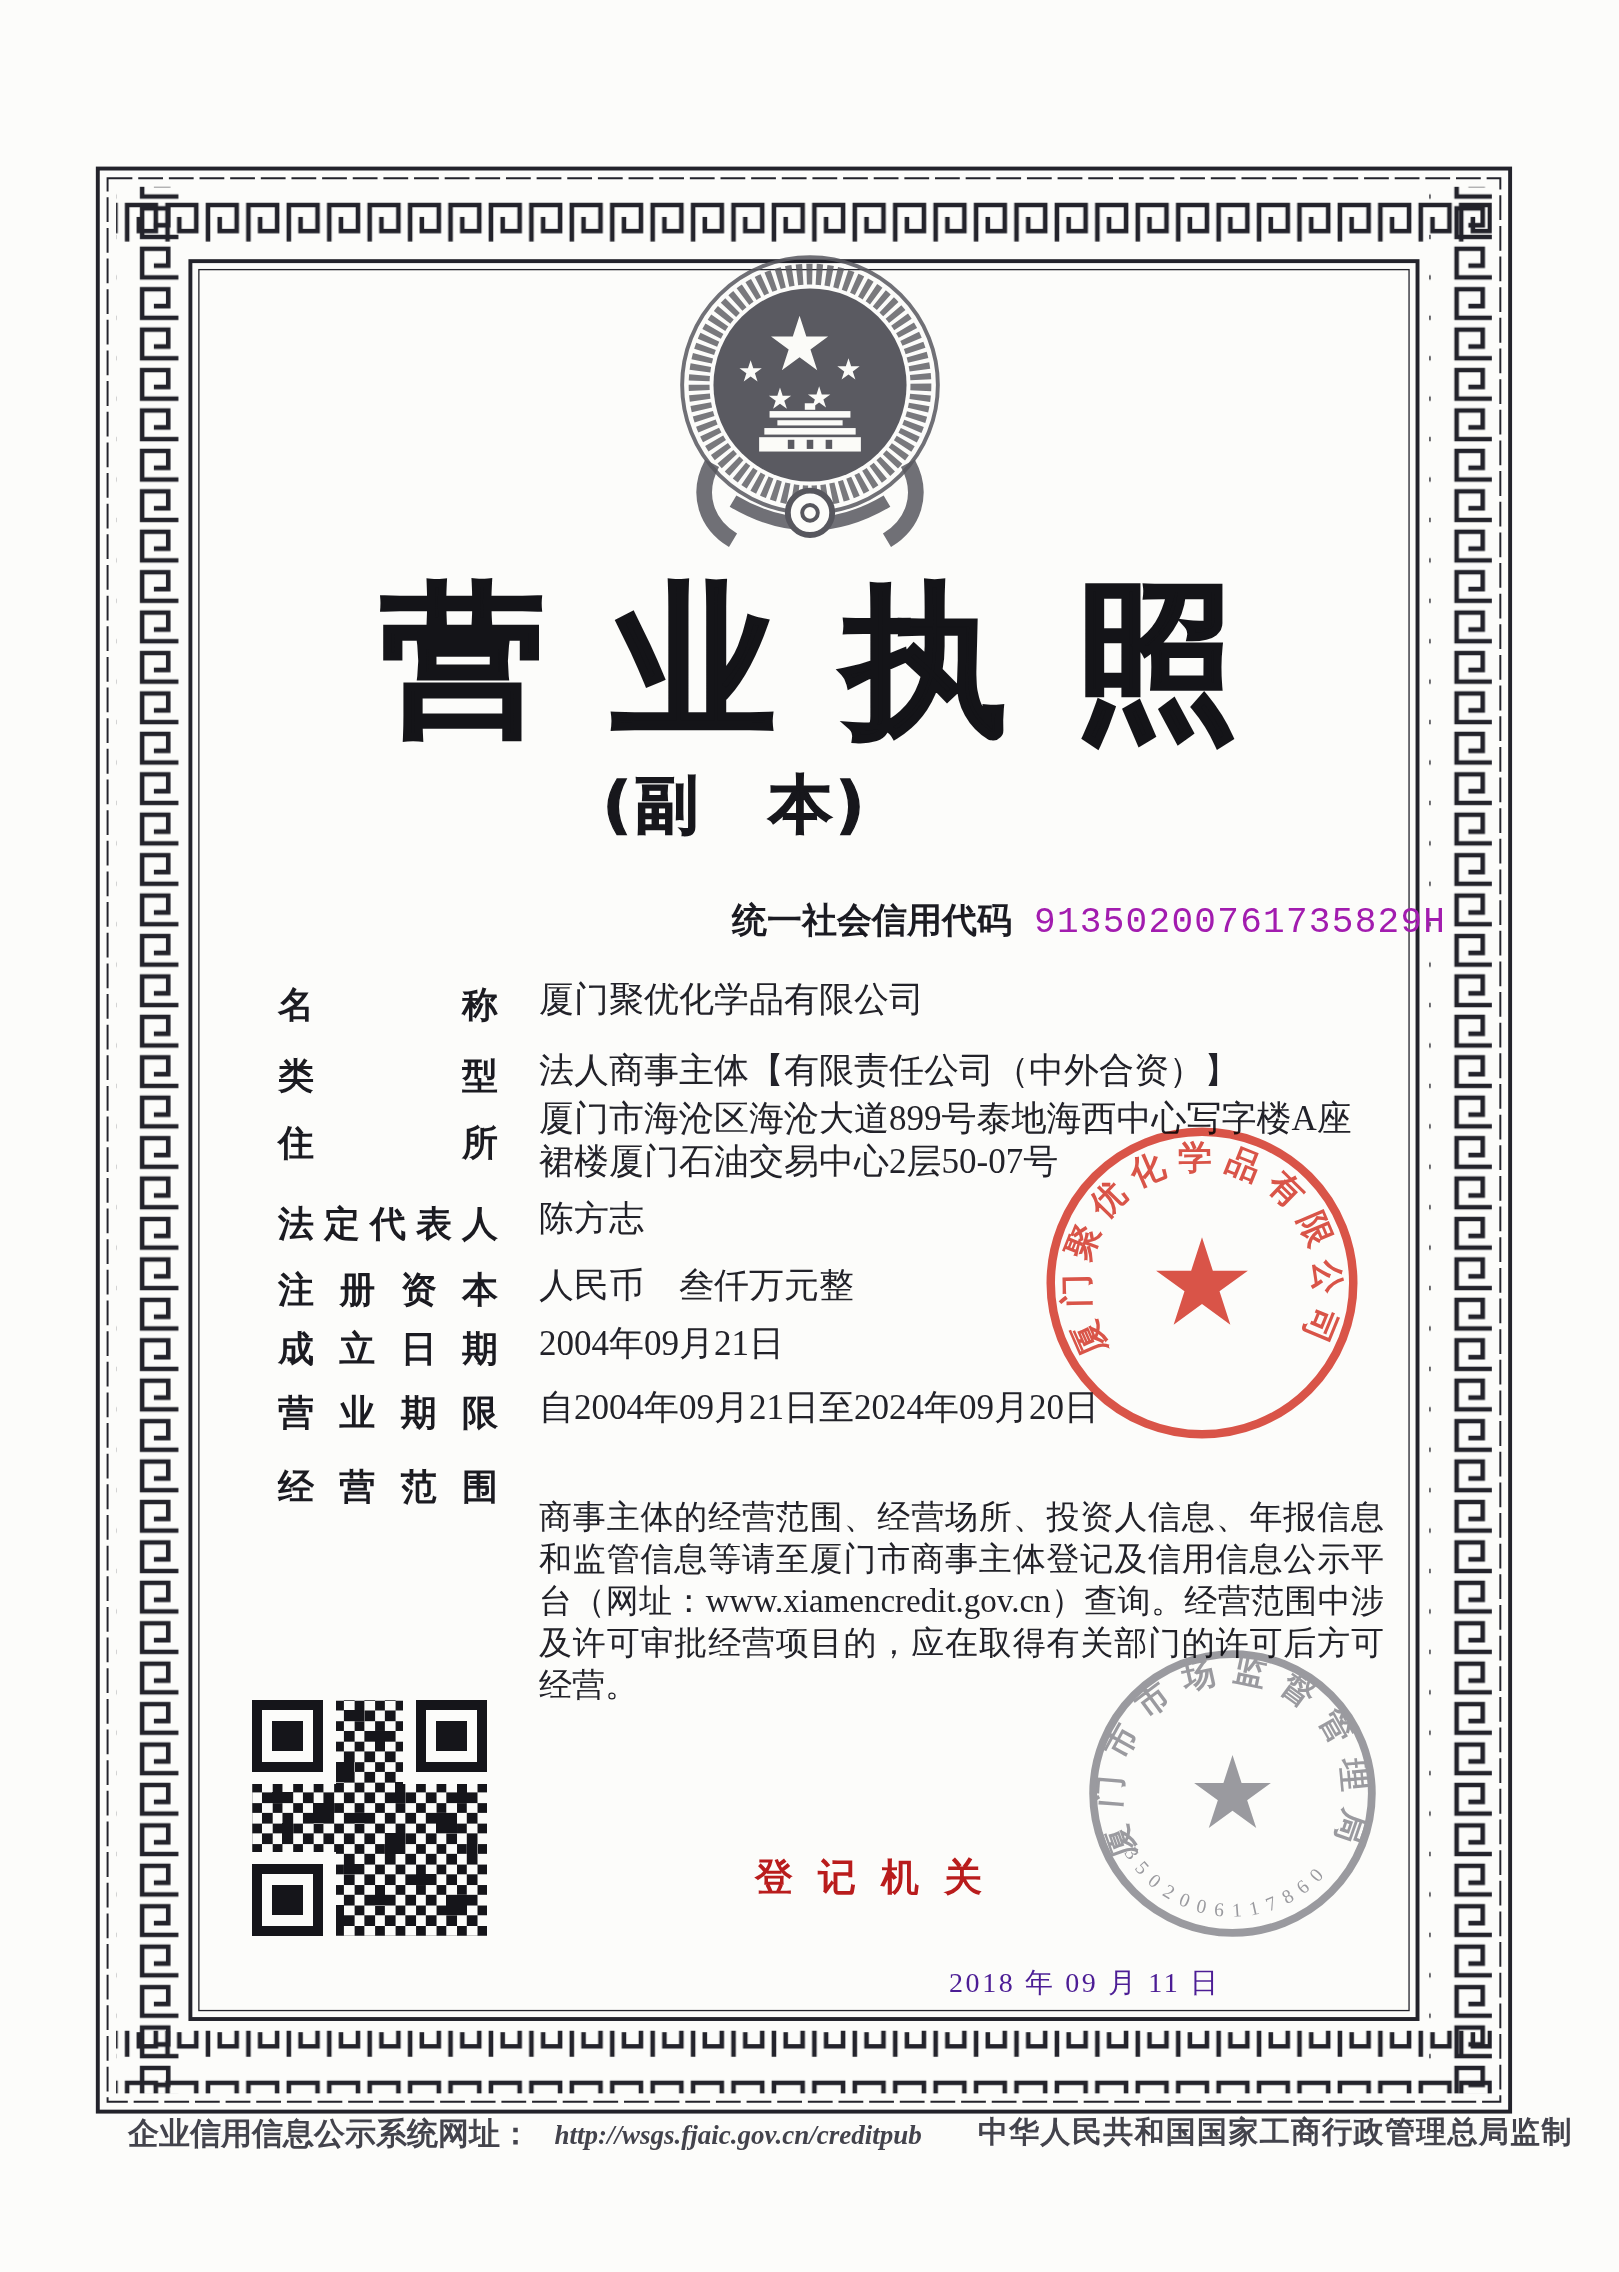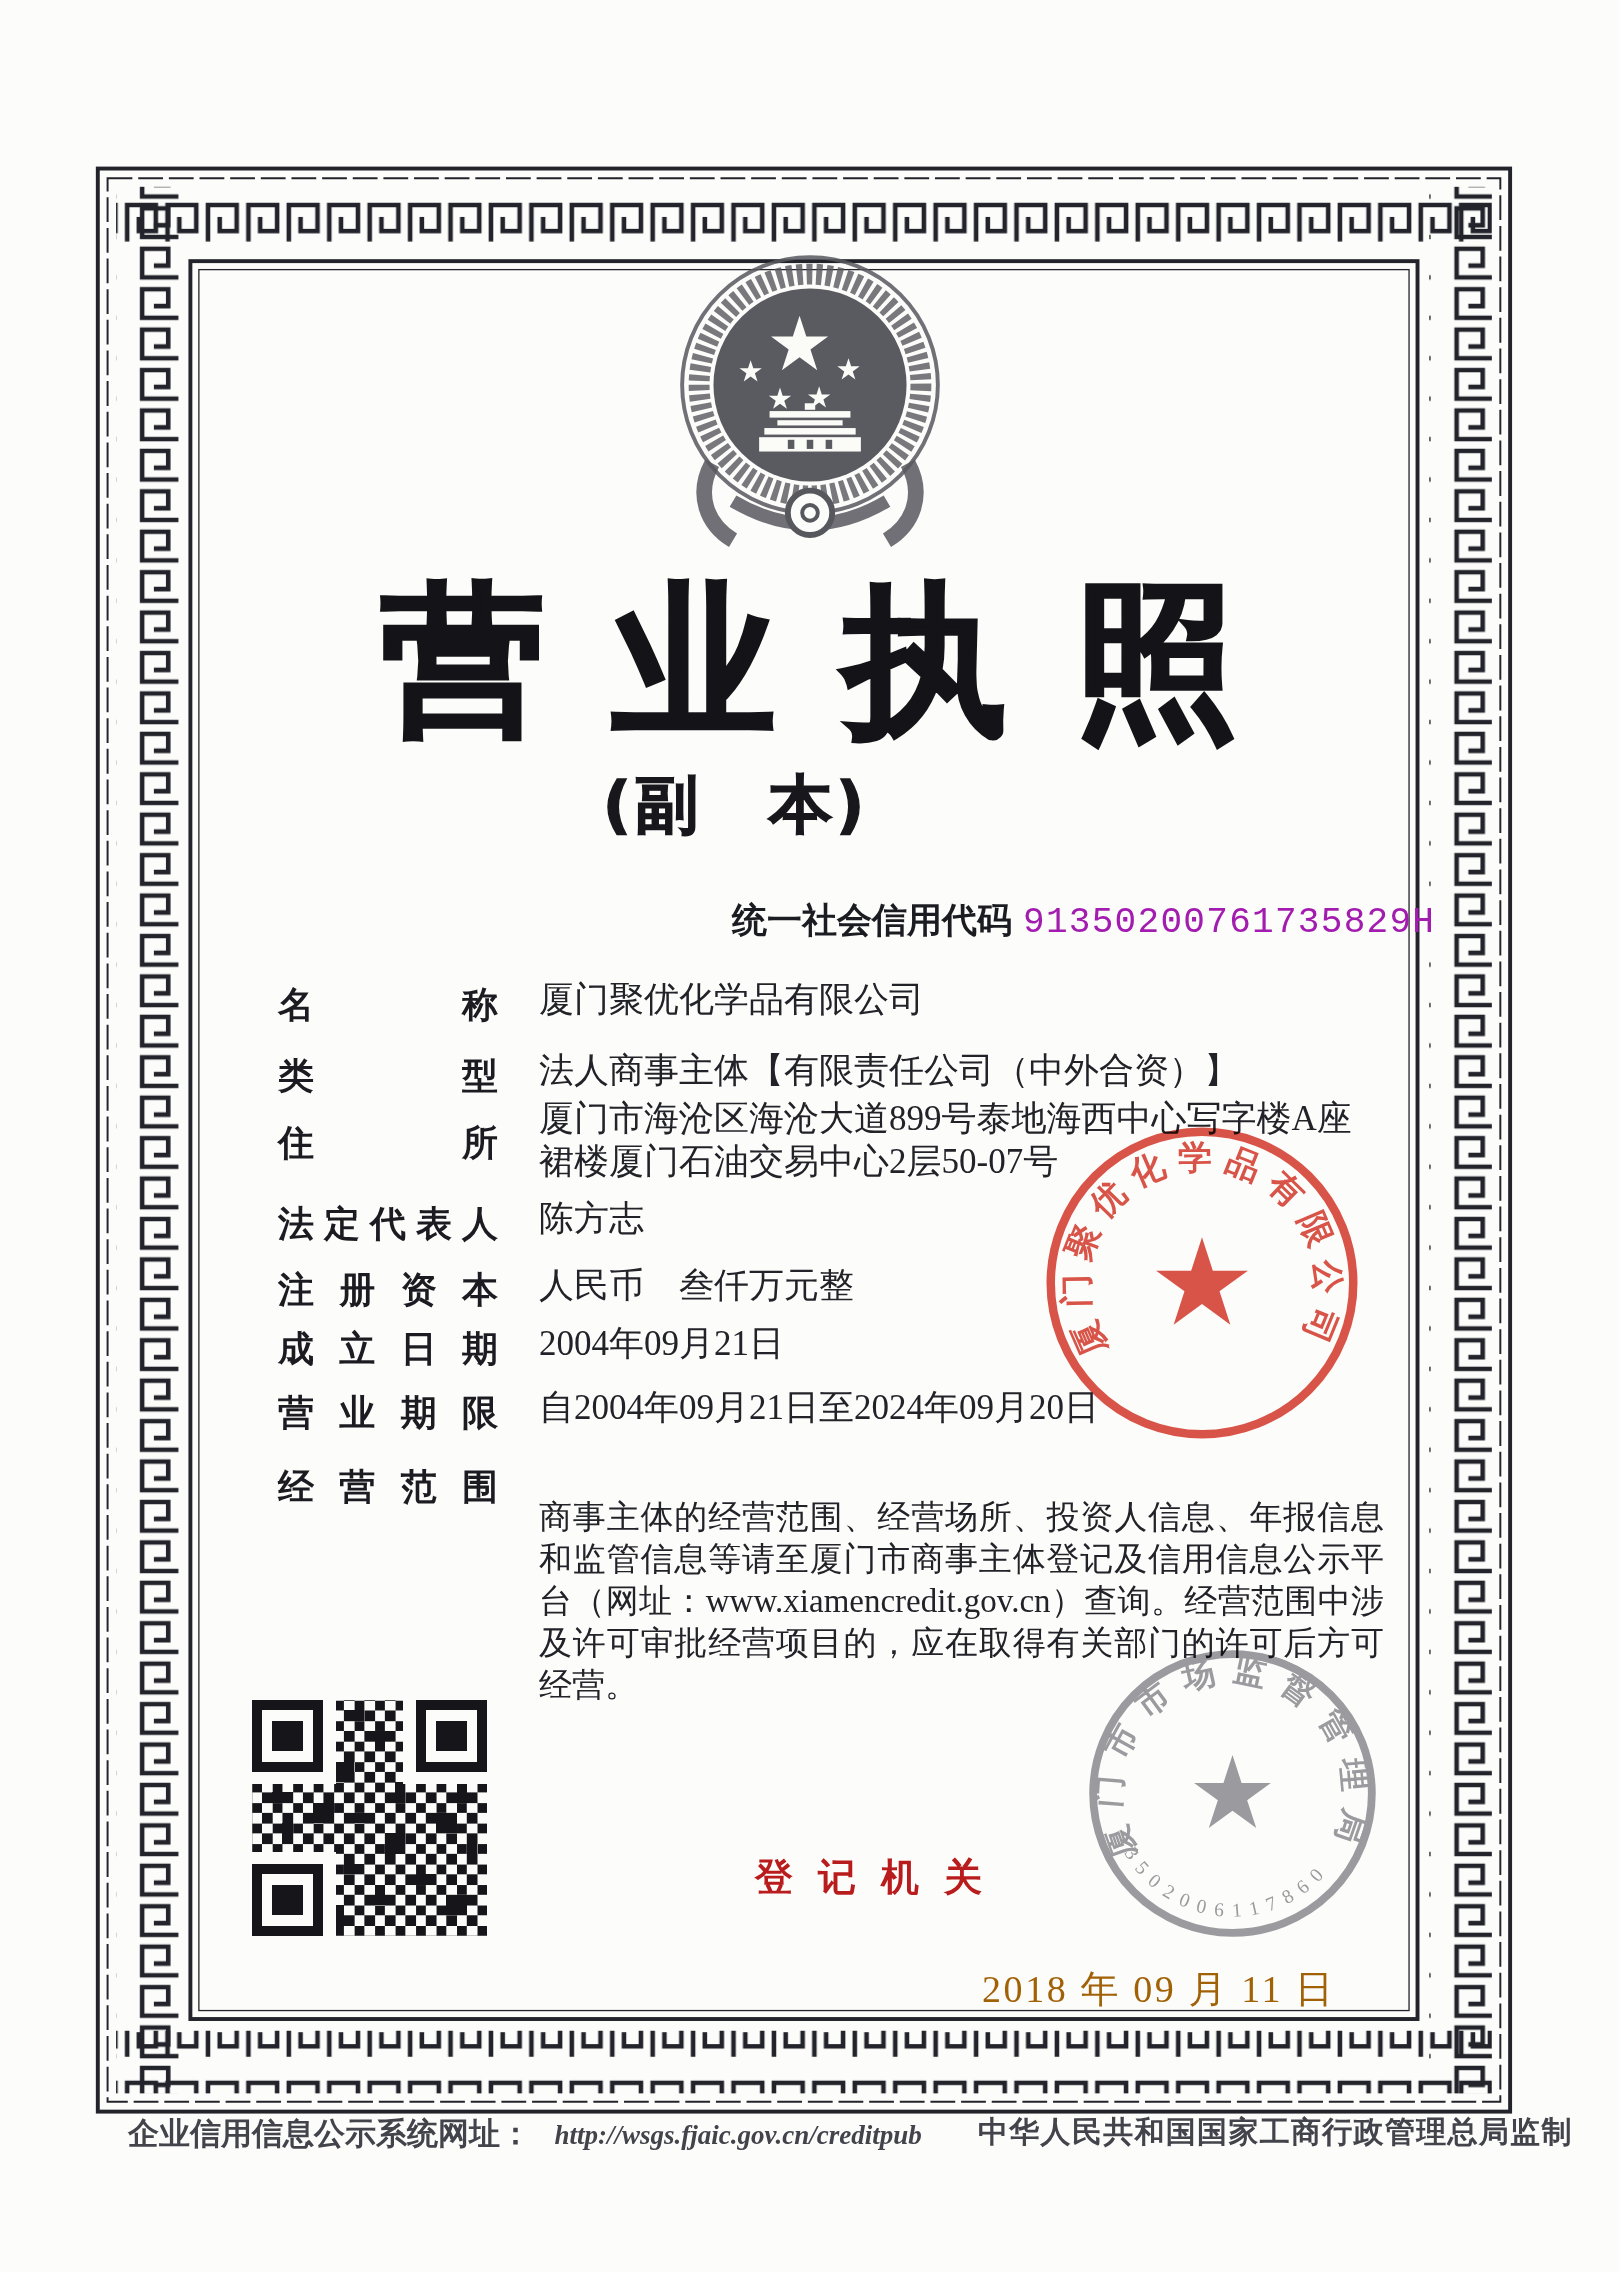--- a/index.html
+++ b/index.html
@@ -7,33 +7,33 @@
         font-family:"DejaVu Sans",sans-serif;color:#1d1d24;}
   .abs{position:absolute;}
   svg{display:block;}
 
   .doc-title{left:0;top:571px;width:1619px;font-size:163px;font-weight:900;color:#141418;
              -webkit-text-stroke:3.3px #141418;line-height:1.1;}
   [data-split="center"]{display:flex;justify-content:center;gap:68px;}
   .doc-subtitle{left:0;top:762px;width:1471px;text-align:center;font-size:63px;font-weight:700;
                 color:#17171c;-webkit-text-stroke:1.3px #17171c;letter-spacing:3.9px;}
 
-  .credit-line{left:732px;top:897px;display:flex;align-items:baseline;gap:11px;}
+  .credit-line{left:732px;top:897px;display:flex;align-items:baseline;gap:22px;}
   .credit-label{font-size:35px;font-weight:700;color:#1b1b22;}
   .credit-value{font-family:Liberation Mono, monospace;font-size:36px;letter-spacing:1.3px;color:#a21caf;}
 
   .field-label{width:220px;font-size:36px;font-weight:700;color:#1b1b21;}
   [data-split="justify"]{display:flex;justify-content:space-between;}
   .field-value{font-family:"Liberation Serif",serif;font-size:35px;color:#222229;line-height:43px;}
   .scope-text{font-family:"Liberation Serif",serif;font-size:33px;color:#222229;line-height:42px;
               text-align:justify;overflow-wrap:anywhere;}
 
   .reg-label{left:755px;top:1852px;font-size:38px;font-weight:700;letter-spacing:25px;color:#b91c1c;}
-  .reg-date{left:982px;top:1964px;font-family:"Liberation Serif",serif;font-size:38px;
-            letter-spacing:2.6px;color:#a16207;}
+  .reg-date{left:949px;top:1964px;font-family:"Liberation Serif",serif;font-size:28px;
+            letter-spacing:2.6px;color:#4c1d95;}
 
   .footer-left{left:128px;top:2113px;display:flex;align-items:baseline;gap:23.5px;color:#43434c;}
   .footer-site-label{font-size:31px;font-weight:600;}
   .footer-site-url{font-family:"Liberation Serif",serif;font-style:italic;font-size:27px;font-weight:700;}
   .footer-right{left:978px;top:2112px;font-size:30px;font-weight:600;color:#43434c;letter-spacing:1.3px;}
 
   .seal{mix-blend-mode:multiply;}
   .seal-red{left:1039px;top:1120px;opacity:.9;}
   .seal-gray{left:1086px;top:1647px;opacity:.85;}
 </style>

